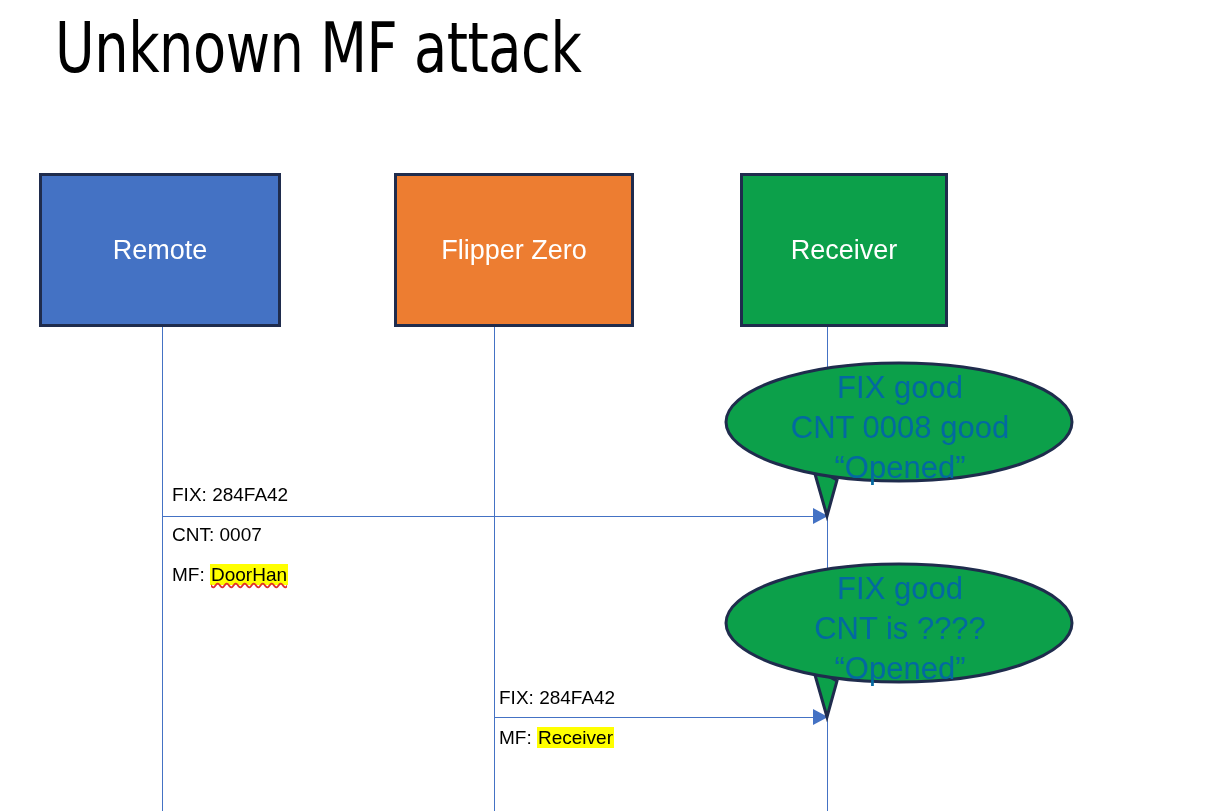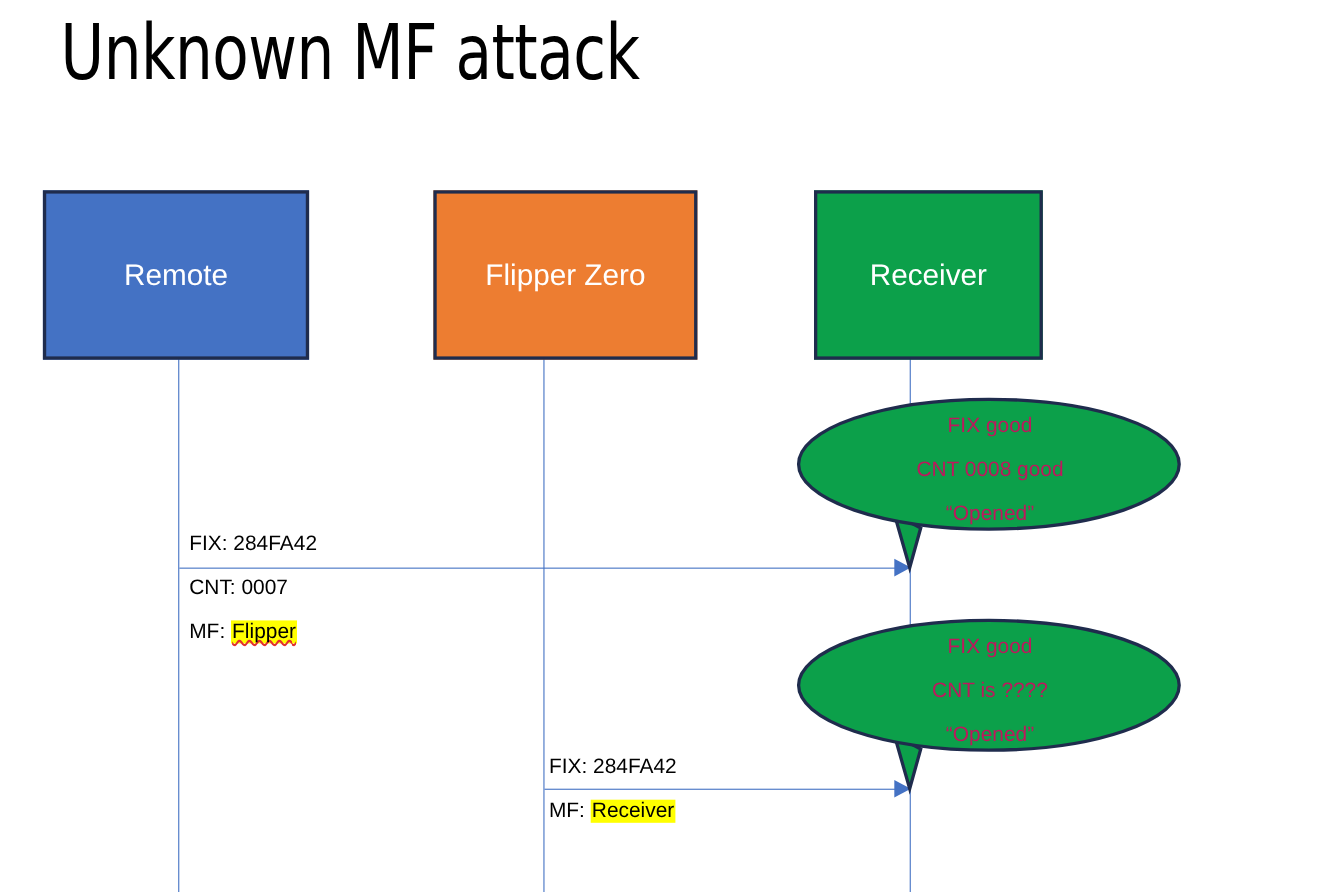--- a/index.html
+++ b/index.html
@@ -102,22 +102,22 @@
   }
 
   
   .callout { position: absolute; }
   .callout svg { display: block; overflow: visible; }
   .callout-text {
     position: absolute;
     left: 0;
     width: 100%;
     text-align: center;
-    color: #be185d;
-    font-size: 19px;
+    color: #0369a1;
+    font-size: 31px;
     line-height: 40px;
     font-family: "Liberation Sans", sans-serif;
     pointer-events: none;
   }
   .callout-text span { display: block; }
 </style>
 </head>
 <body>
 
 <div id="slide">
@@ -139,21 +139,21 @@
   <div id="actor-receiver" class="actor-box" style="background:#0CA04A;">
     <span class="actor-label">Receiver</span>
   </div>
 
   <div class="msg-arrow-line" style="left:163px; top:516px; width:652px;"></div>
   <div class="msg-arrow-head" style="left:813px; top:508px;"></div>
 
   <div class="msg-text" style="left:172px; top:475px;">
     <span class="msg-line"><span>FIX: </span><span>284FA42</span></span>
     <span class="msg-line"><span>CNT: </span><span>0007</span></span>
-    <span class="msg-line"><span>MF: </span><span class="hl sq">Flipper</span></span>
+    <span class="msg-line"><span>MF: </span><span class="hl sq">DoorHan</span></span>
   </div>
 
   <div class="msg-arrow-line" style="left:495px; top:717px; width:320px;"></div>
   <div class="msg-arrow-head" style="left:813px; top:709px;"></div>
 
   <div class="msg-text" style="left:499px; top:678px;">
     <span class="msg-line"><span>FIX: </span><span>284FA42</span></span>
     <span class="msg-line"><span>MF: </span><span class="hl">Receiver</span></span>
   </div>
 

